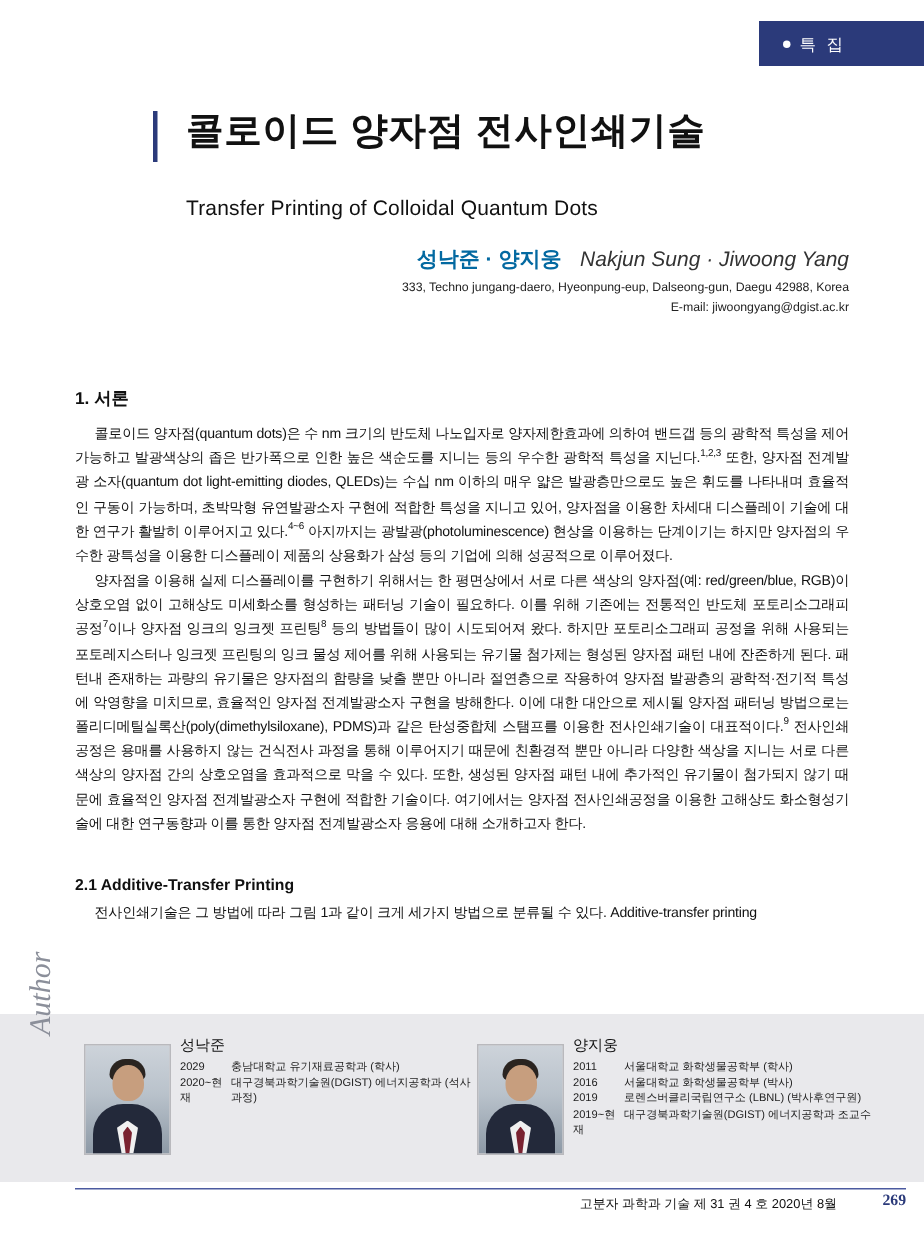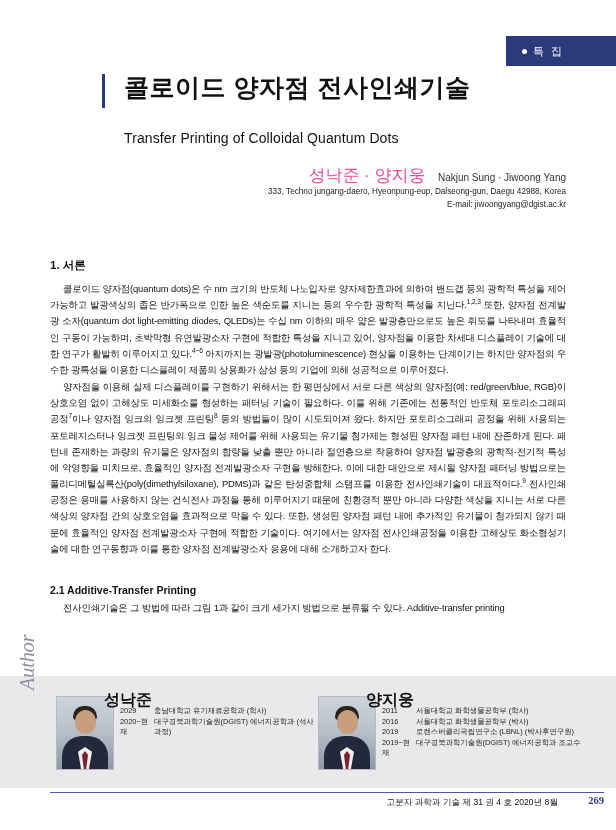--- a/index.html
+++ b/index.html
@@ -19,21 +19,21 @@
     position: absolute;
     top: 0; left: 0;
     width: 616px;
     height: 830px;
     background: #ffffff;
   }
 
   
   .special-tab {
     position: absolute;
-    top: 36px;
+    top: 14px;
     right: 0;
     width: 110px;
     height: 30px;
     background: #2b3a7a;
     color: #ffffff;
     font-size: 11px;
     letter-spacing: 2px;
     display: flex;
     align-items: center;
     padding-left: 16px;
@@ -80,30 +80,31 @@
 
   
   .authors {
     position: absolute;
     top: 164px;
     left: 50px;
     width: 516px;
     text-align: right;
   }
   .authors-ko {
-    font-size: 17px;
-    font-weight: normal;
-    color: #ec4899;
+    font-size: 14px;
+    font-weight: bold;
+    color: #0369a1;
     display: inline;
   }
   .authors-en {
-    font-size: 10px;
+    font-size: 14px;
     color: #333;
     display: inline;
     margin-left: 8px;
+    font-style: italic;
   }
   .affil {
     position: absolute;
     top: 186px;
     left: 50px;
     width: 516px;
     text-align: right;
     font-size: 8.2px;
     line-height: 1.55;
     color: #222;
@@ -234,24 +235,24 @@
     left: 50%;
     bottom: 0;
     width: 6px;
     height: 18px;
     margin-left: -3px;
     background: #7a2230;
     clip-path: polygon(50% 0, 100% 22%, 70% 100%, 30% 100%, 0 22%);
   }
   .bio-name {
     position: absolute;
-    left: 48px;
+    left: 64px;
     top: 2px;
-    font-size: 16px;
-    font-weight: bold;
+    font-size: 10px;
+    font-weight: normal;
     color: #111;
   }
   .bio-rows {
     position: absolute;
     left: 64px;
     top: 18px;
     right: 0;
   }
   .bio-row {
     display: flex;

